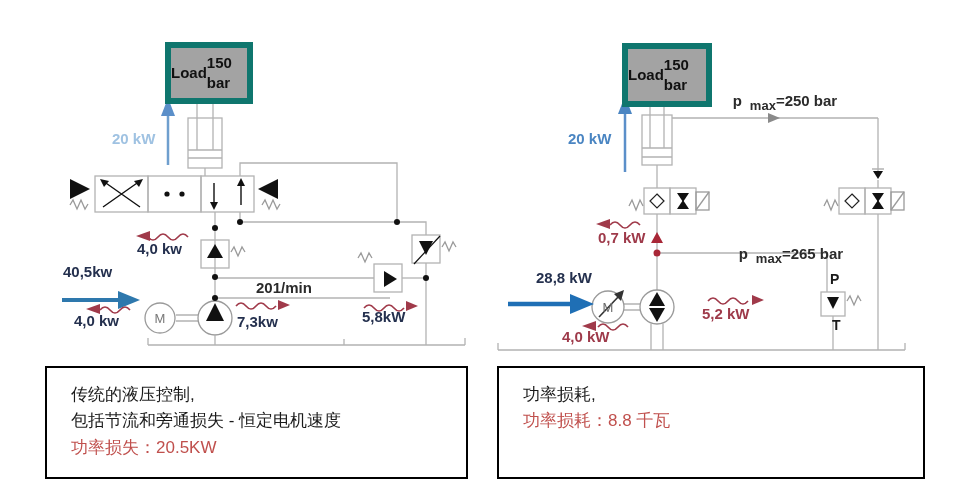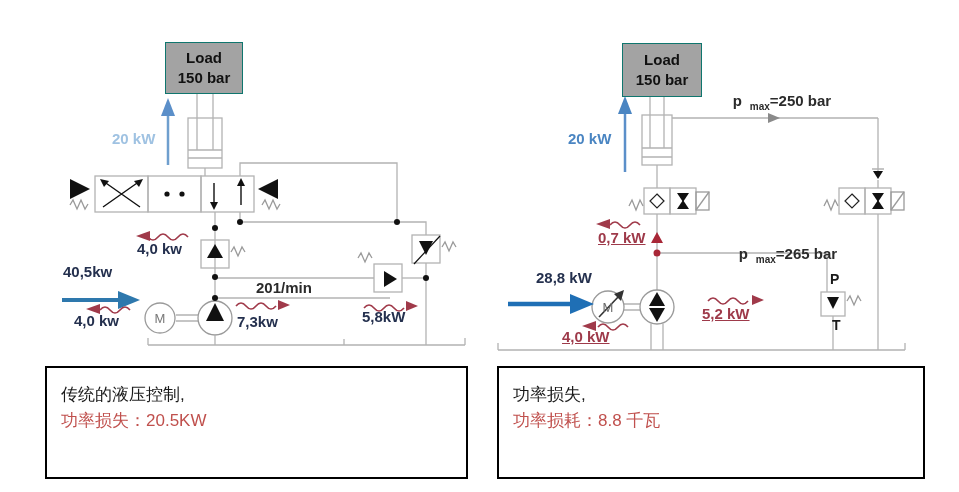--- a/index.html
+++ b/index.html
@@ -3,29 +3,29 @@
 <meta charset="utf-8">
 <style>
   html,body{margin:0;padding:0;background:#fff;}
   .stage{position:relative;width:959px;height:492px;background:#ffffff;overflow:hidden;
          font-family:"Liberation Sans","DejaVu Sans",sans-serif;}
   svg{position:absolute;top:0;left:0;}
   .lbl{position:absolute;white-space:pre;font-size:15px;color:#24304e;line-height:1.1;}
   .lbl.navy{color:#24304e;font-weight:600;}
   .lbl.paleblue{color:#9fc2e2;font-weight:600;}
   .lbl.midblue{color:#4a85c2;font-weight:600;}
-  .lbl.red{color:#9e3a4a;font-weight:600;text-decoration:underline;}
+  .lbl.red{color:#9e3a4a;font-weight:600;}
   .lbl.dark{color:#2b2b2b;font-weight:600;}
   .lbl.port{color:#1a1a1a;font-weight:700;font-size:14px;}
-  .lbl sub{font-size:10px;padding-left:8px;}
-  .load-box{position:absolute;background:#a3a3a3;border:1px solid #0f766e;color:#111;
-            display:flex;flex-direction:column;align-items:center;justify-content:center;
+  .lbl sub{font-size:13px;padding-left:8px;}
+  .load-box{position:absolute;background:#a3a3a3;border:6px solid #0f766e;color:#111;
+            display:flex;flex-direction:row;align-items:center;justify-content:flex-end;
             font-size:15px;font-weight:600;line-height:1.35;}
   .caption{position:absolute;border:2px solid #000;background:#fff;box-sizing:border-box;
-           padding:14px 14px 10px 14px;font-size:17px;line-height:1.55;color:#1a1a1a;}
+           padding:14px 14px 10px 24px;font-size:17px;line-height:1.55;color:#1a1a1a;}
   .cap-line{white-space:pre-wrap;}
   .cap-loss{white-space:pre-wrap;color:#c0504d;}
 </style>
 </head>
 <body>
 
 <div class="stage">
 
   <svg width="480" height="362" viewBox="0 0 480 362">
     <g stroke="#b3b3b3" stroke-width="1.3" fill="none">
@@ -253,20 +253,21 @@
     <span>p</span><sub>max</sub><span>=265 bar</span>
   </div>
   <div class="lbl navy" style="left:536px;top:270px">28,8 kW</div>
   <div class="lbl red" style="left:562px;top:329px">4,0 kW</div>
   <div class="lbl red" style="left:702px;top:306px">5,2 kW</div>
   <div class="lbl port" style="left:830px;top:272px">P</div>
   <div class="lbl port" style="left:832px;top:318px">T</div>
 
   <div class="caption" style="left:45px;top:366px;width:423px;height:113px">
     <div class="cap-line">传统的液压控制,</div>
+    <div class="cap-line">包括节流和旁通损失 - 恒定电机速度</div>
     <div class="cap-loss">功率损失：20.5KW</div>
   </div>
   <div class="caption" style="left:497px;top:366px;width:428px;height:113px">
-    <div class="cap-line">功率损失,</div>
+    <div class="cap-line">功率损耗,</div>
     <div class="cap-loss">功率损耗：8.8 千瓦</div>
   </div>
 
 </div>
 
 </body></html>

